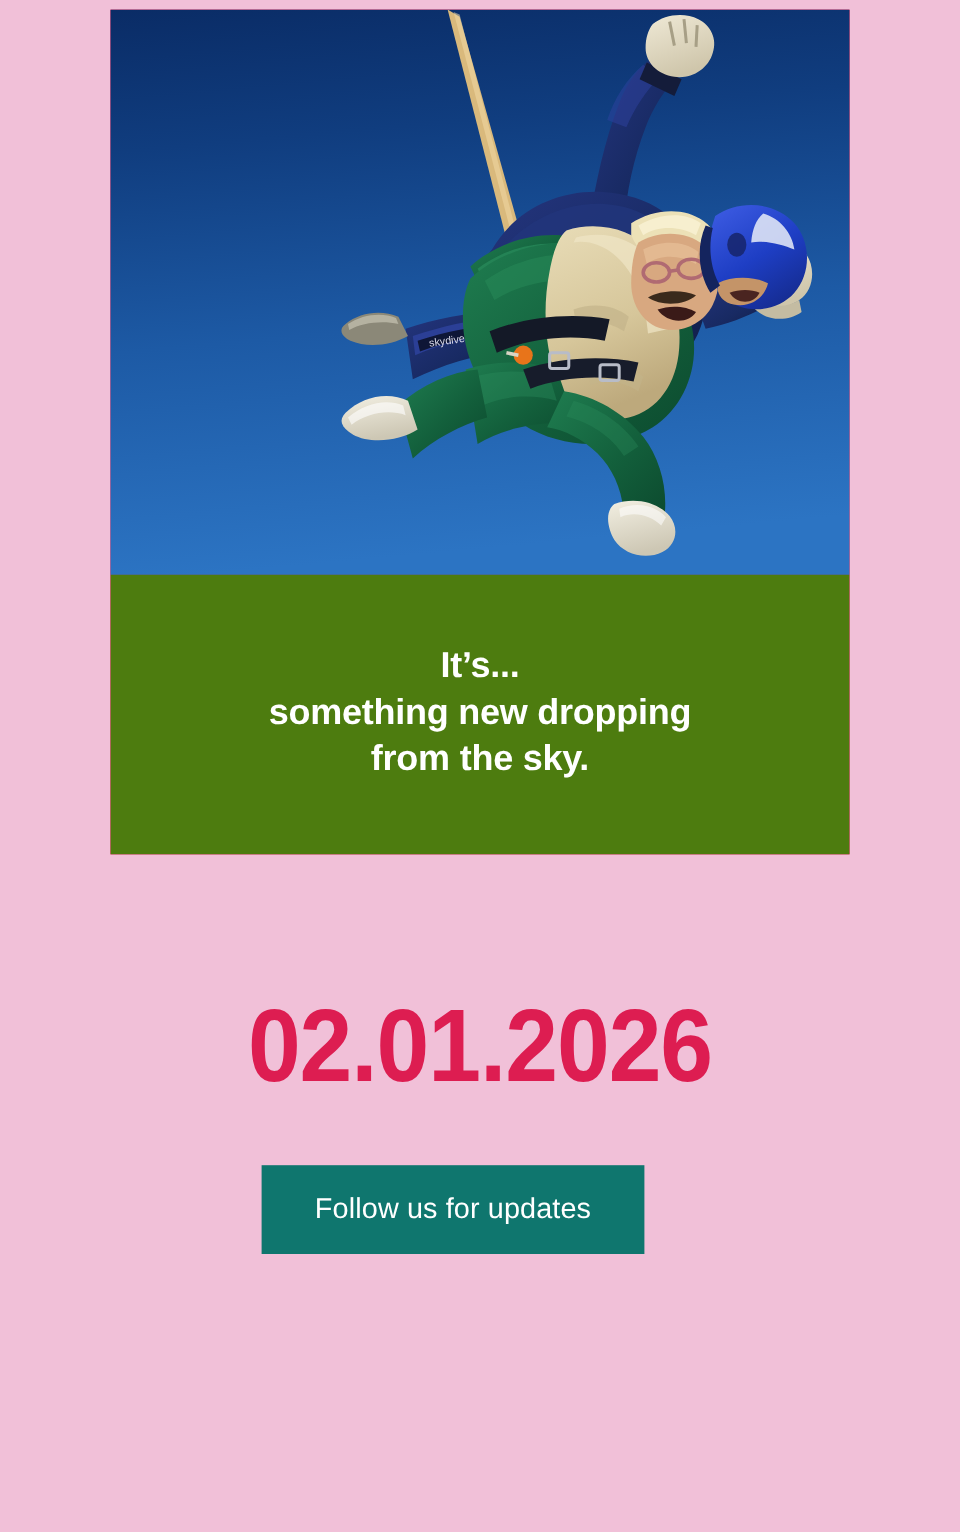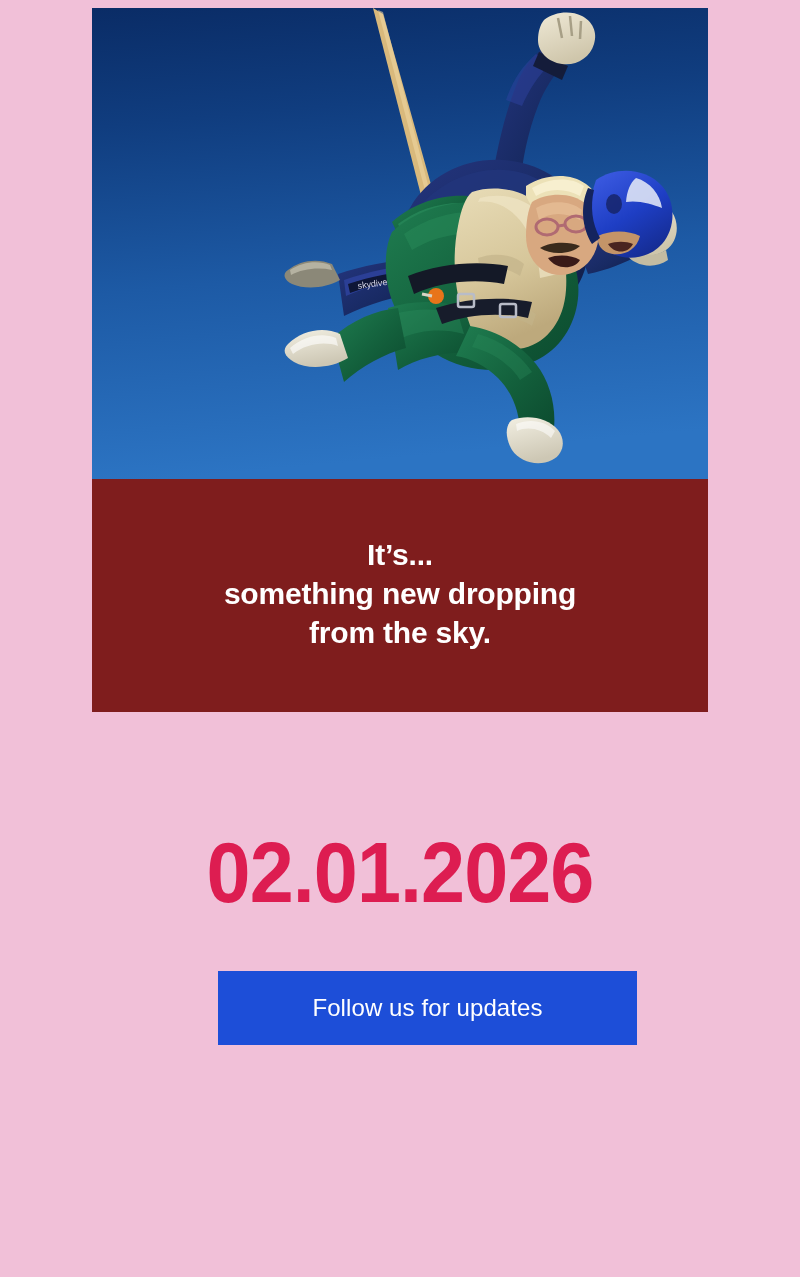--- a/index.html
+++ b/index.html
@@ -47,21 +47,21 @@
     height: 471px;
   }
 
   
   .caption-panel {
     position: absolute;
     left: 0;
     top: 471px;
     width: 616px;
     height: 233px;
-    background: #7f1d1d;
+    background: #4d7c0f;
     display: flex;
     align-items: center;
     justify-content: center;
   }
   .caption-text {
     color: #ffffff;
     text-align: center;
     font-size: 30px;
     line-height: 39px;
     font-weight: 600;
@@ -85,23 +85,23 @@
     letter-spacing: -1px;
     transform: scaleX(0.92);
     transform-origin: center top;
   }
 
   
   .cta {
     position: absolute;
     left: 218px;
     top: 971px;
-    width: 419px;
+    width: 319px;
     height: 74px;
-    background: #1d4ed8;
+    background: #0f766e;
     border: none;
     color: #ffffff;
     font-family: "Liberation Sans", sans-serif;
     font-size: 24px;
     font-weight: 500;
     letter-spacing: 0.1px;
     cursor: pointer;
     display: flex;
     align-items: center;
     justify-content: center;

